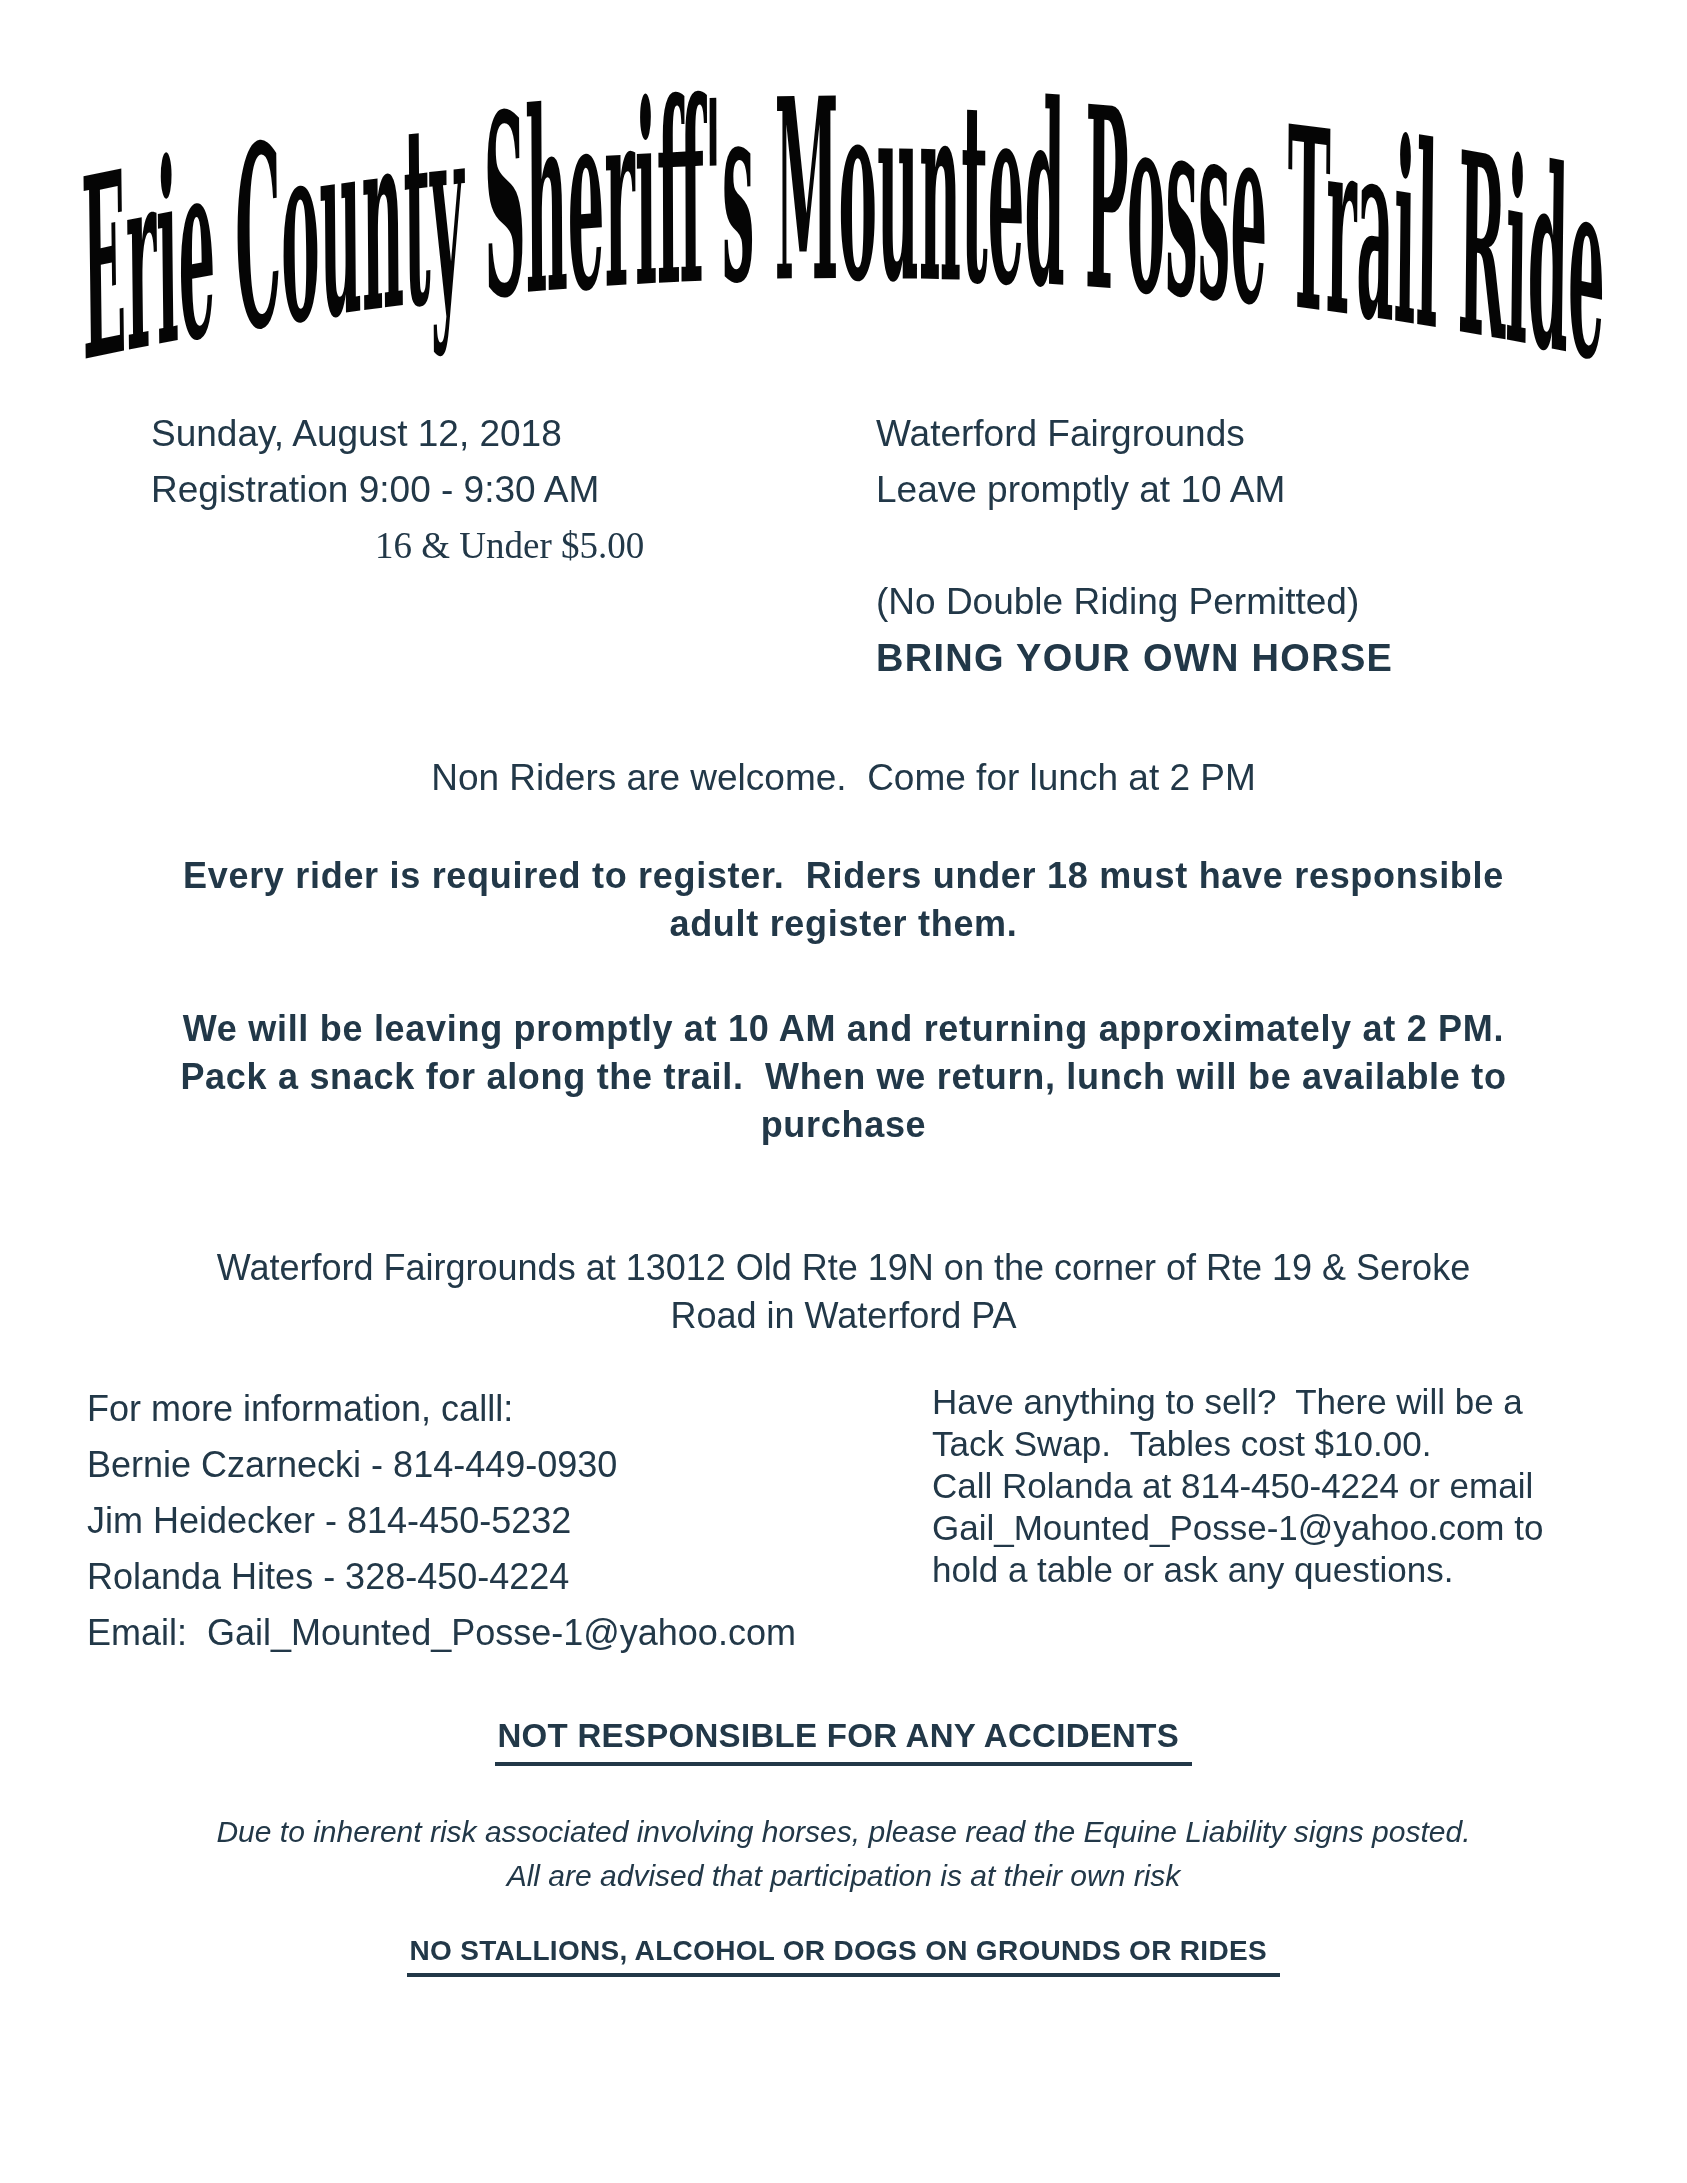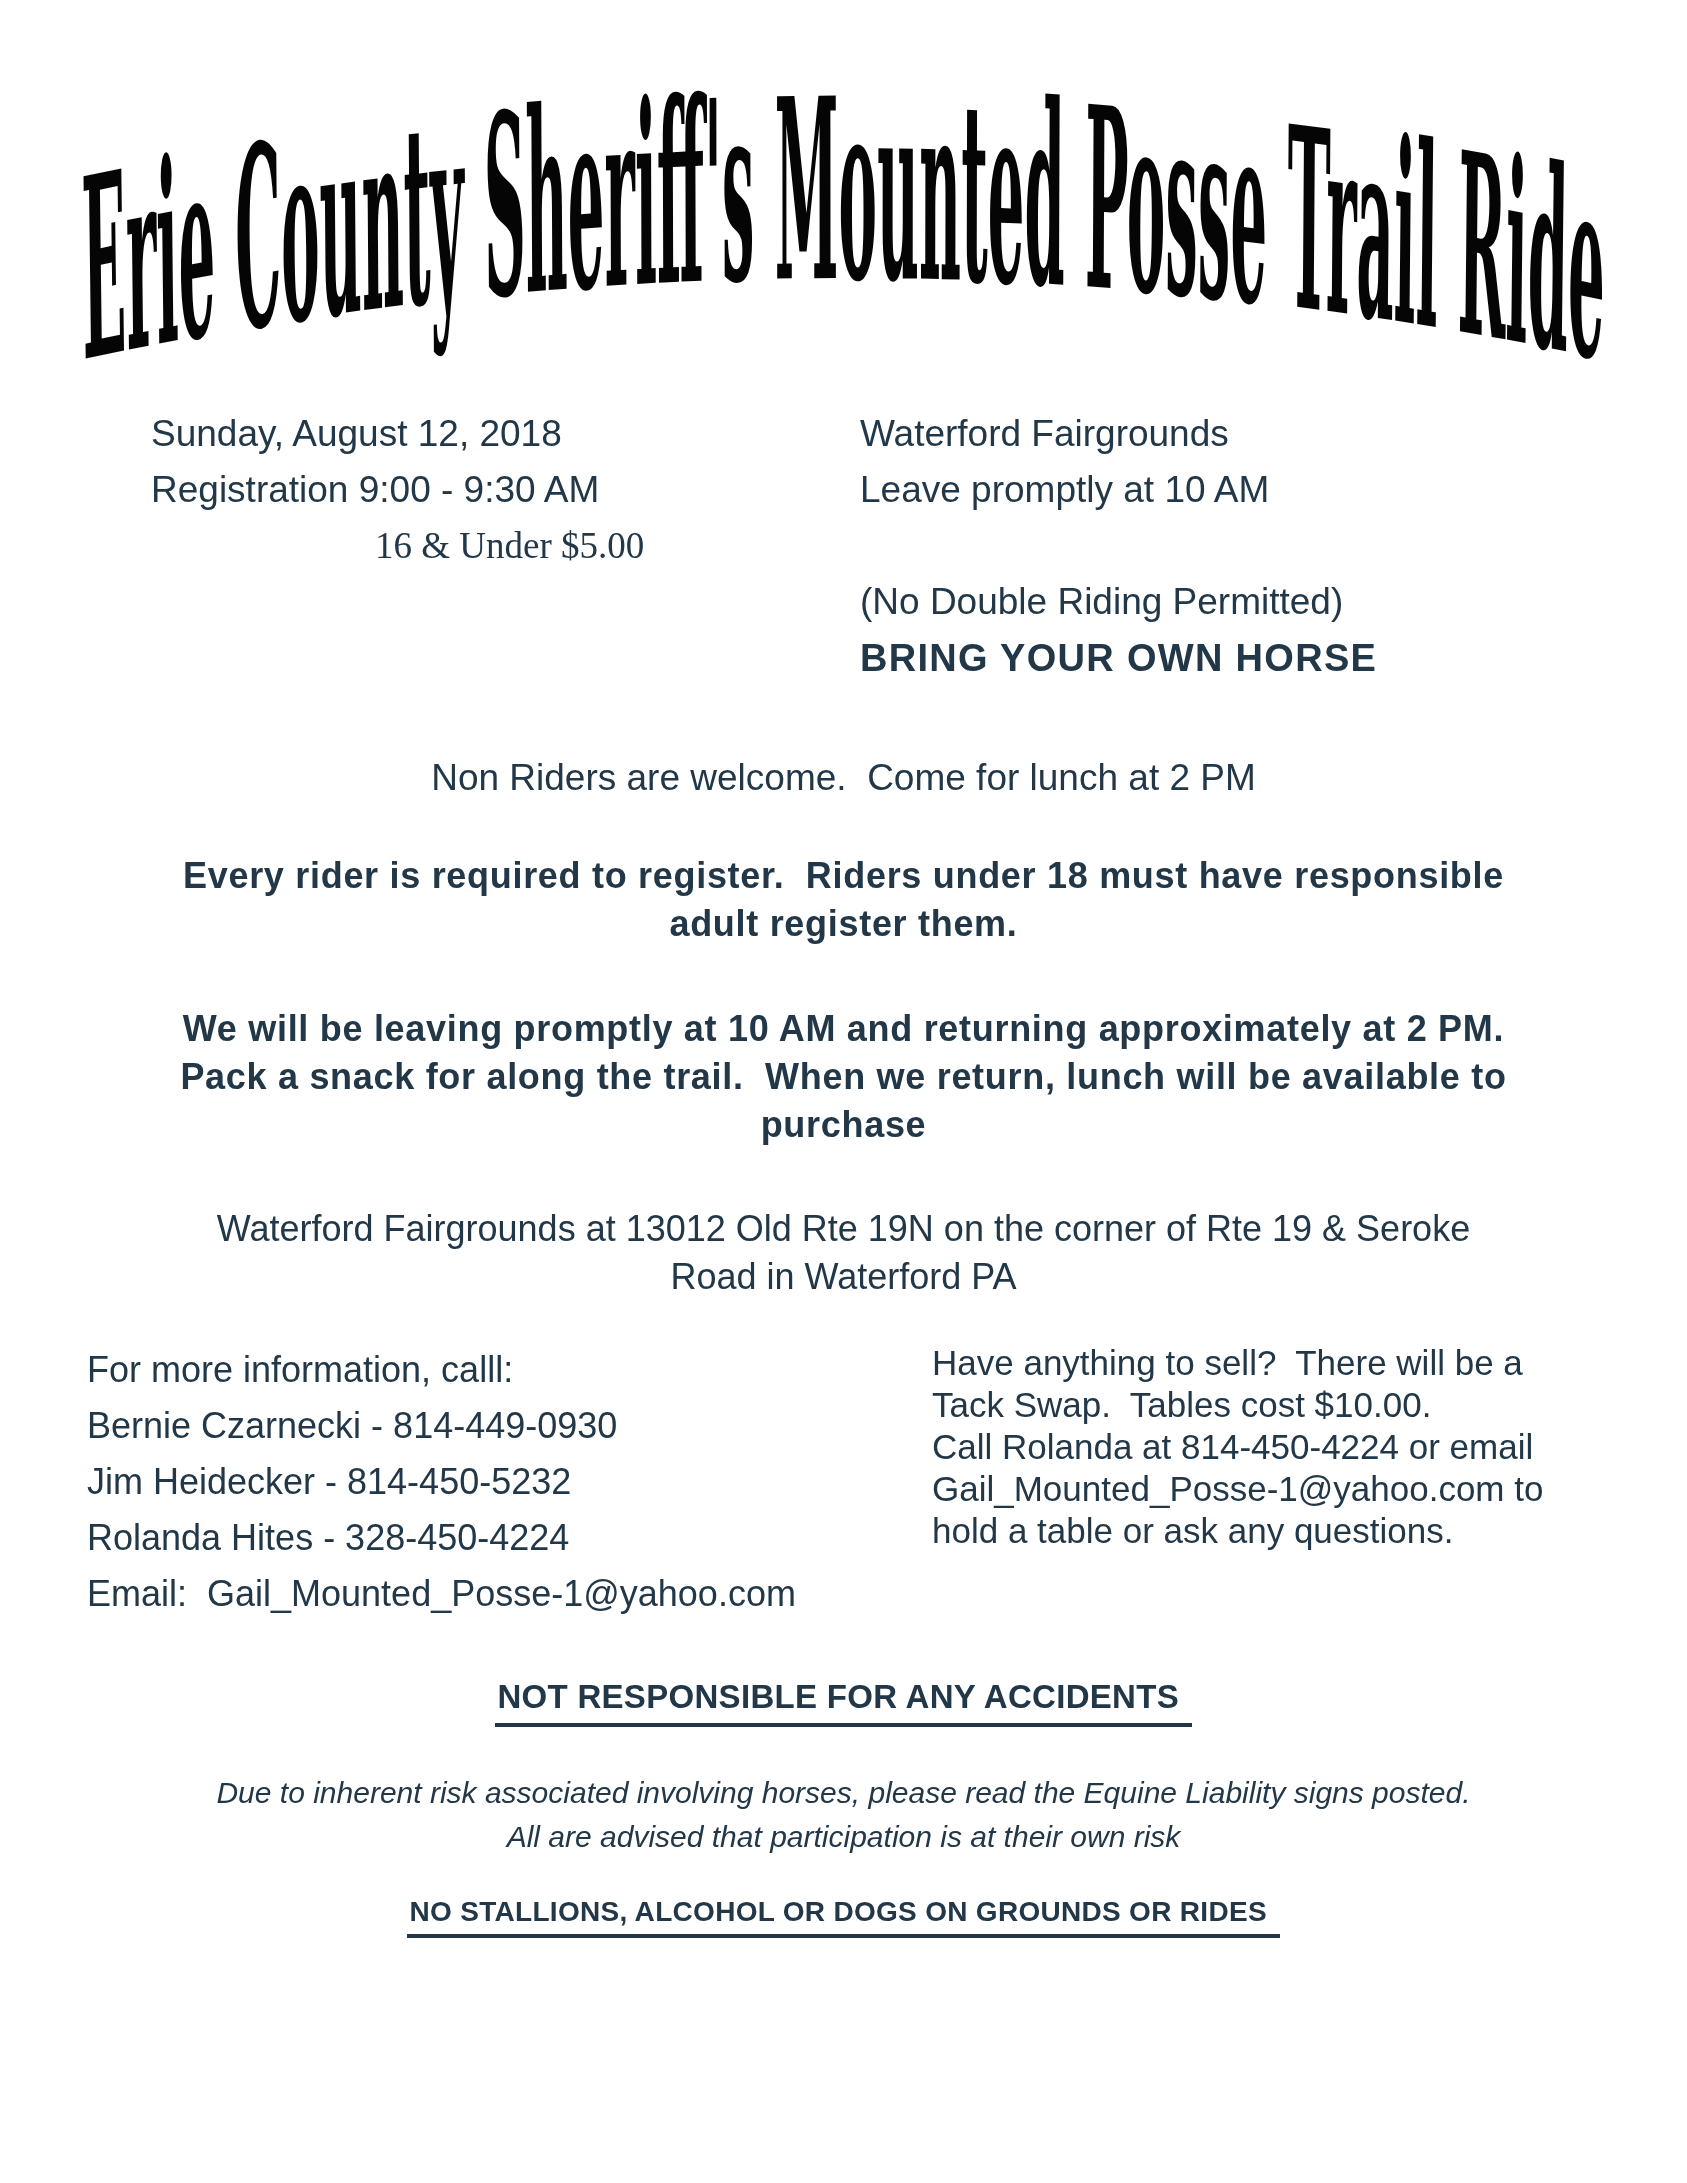--- a/index.html
+++ b/index.html
@@ -13,21 +13,21 @@
     color: #223848;
     overflow: hidden;
   }
   .line, .centered-line { white-space: pre-wrap; }
 
   
   .title-arch { width: 1687px; height: 397px; }
   .title-arch svg { display: block; overflow: visible; }
 
   
-  .row-top { display: flex; margin-top: 9.3px; }
+  .row-top { display: flex; margin-top: 9.3px; gap: 16px; }
   .event-col {
     width: 860px;
     padding-left: 151px;
     font-size: 37px;
     line-height: 56px;
   }
   .event-col .indent { padding-left: 224px; font-family: Liberation Serif, serif; }
   .location-col { font-size: 37px; line-height: 56px; }
   .byoh-line { font-weight: bold; font-size: 38px; letter-spacing: 1.3px; }
 
@@ -36,21 +36,21 @@
   .register-notice, .schedule-notice {
     margin-top: 46px;
     text-align: center;
     font-weight: bold;
     font-size: 36px;
     line-height: 48px;
     letter-spacing: 0.7px;
   }
   .schedule-notice { margin-top: 57px; }
 
-  .address-block { margin-top: 56px; text-align: center; font-size: 36px; line-height: 48px; }
+  .address-block { margin-top: 95px; text-align: center; font-size: 36px; line-height: 48px; }
 
   
   .row-contacts { display: flex; margin-top: 41px; }
   .contacts-col {
     width: 932px;
     padding-left: 87px;
     font-size: 36px;
     line-height: 56px;
   }
   .tack-col { width: 688px; font-size: 35px; line-height: 42px; }

